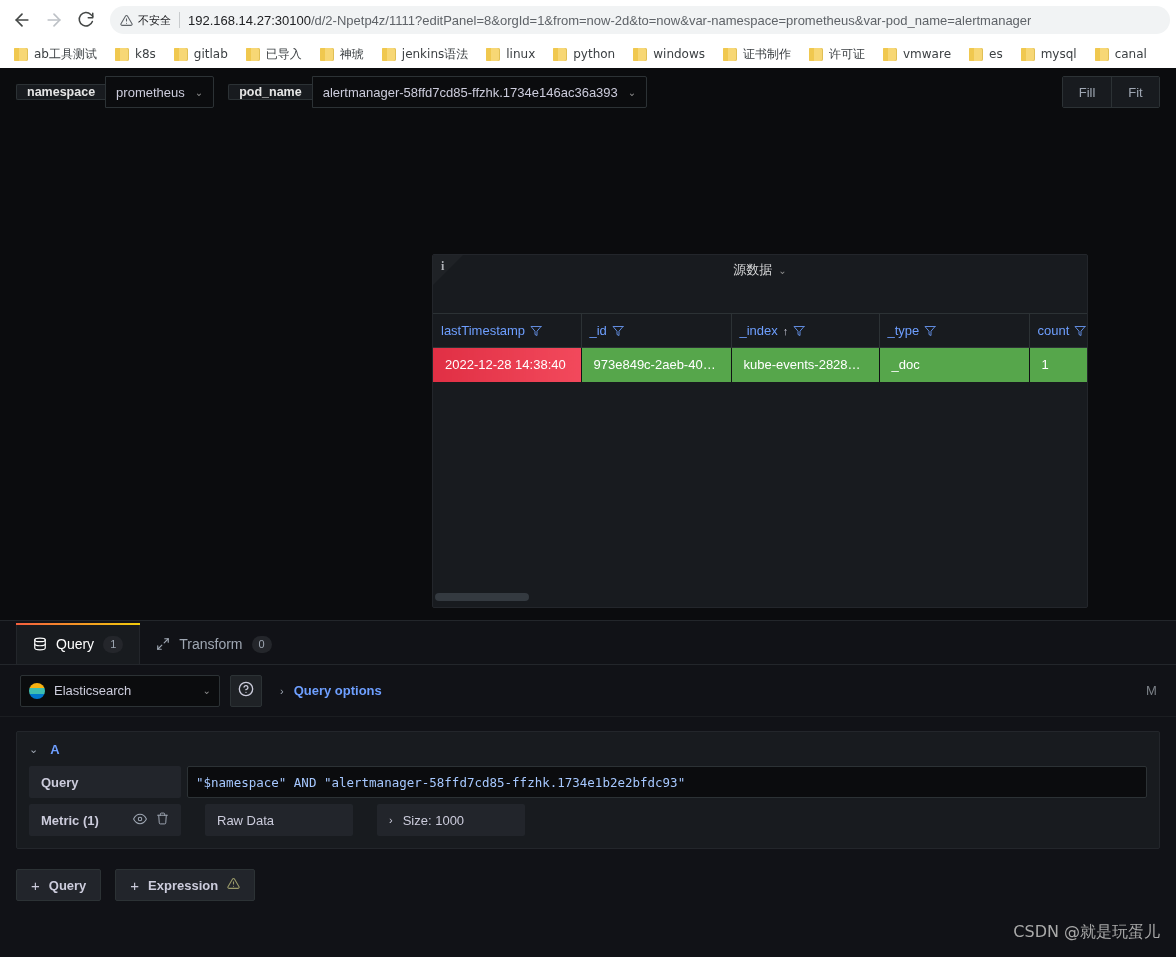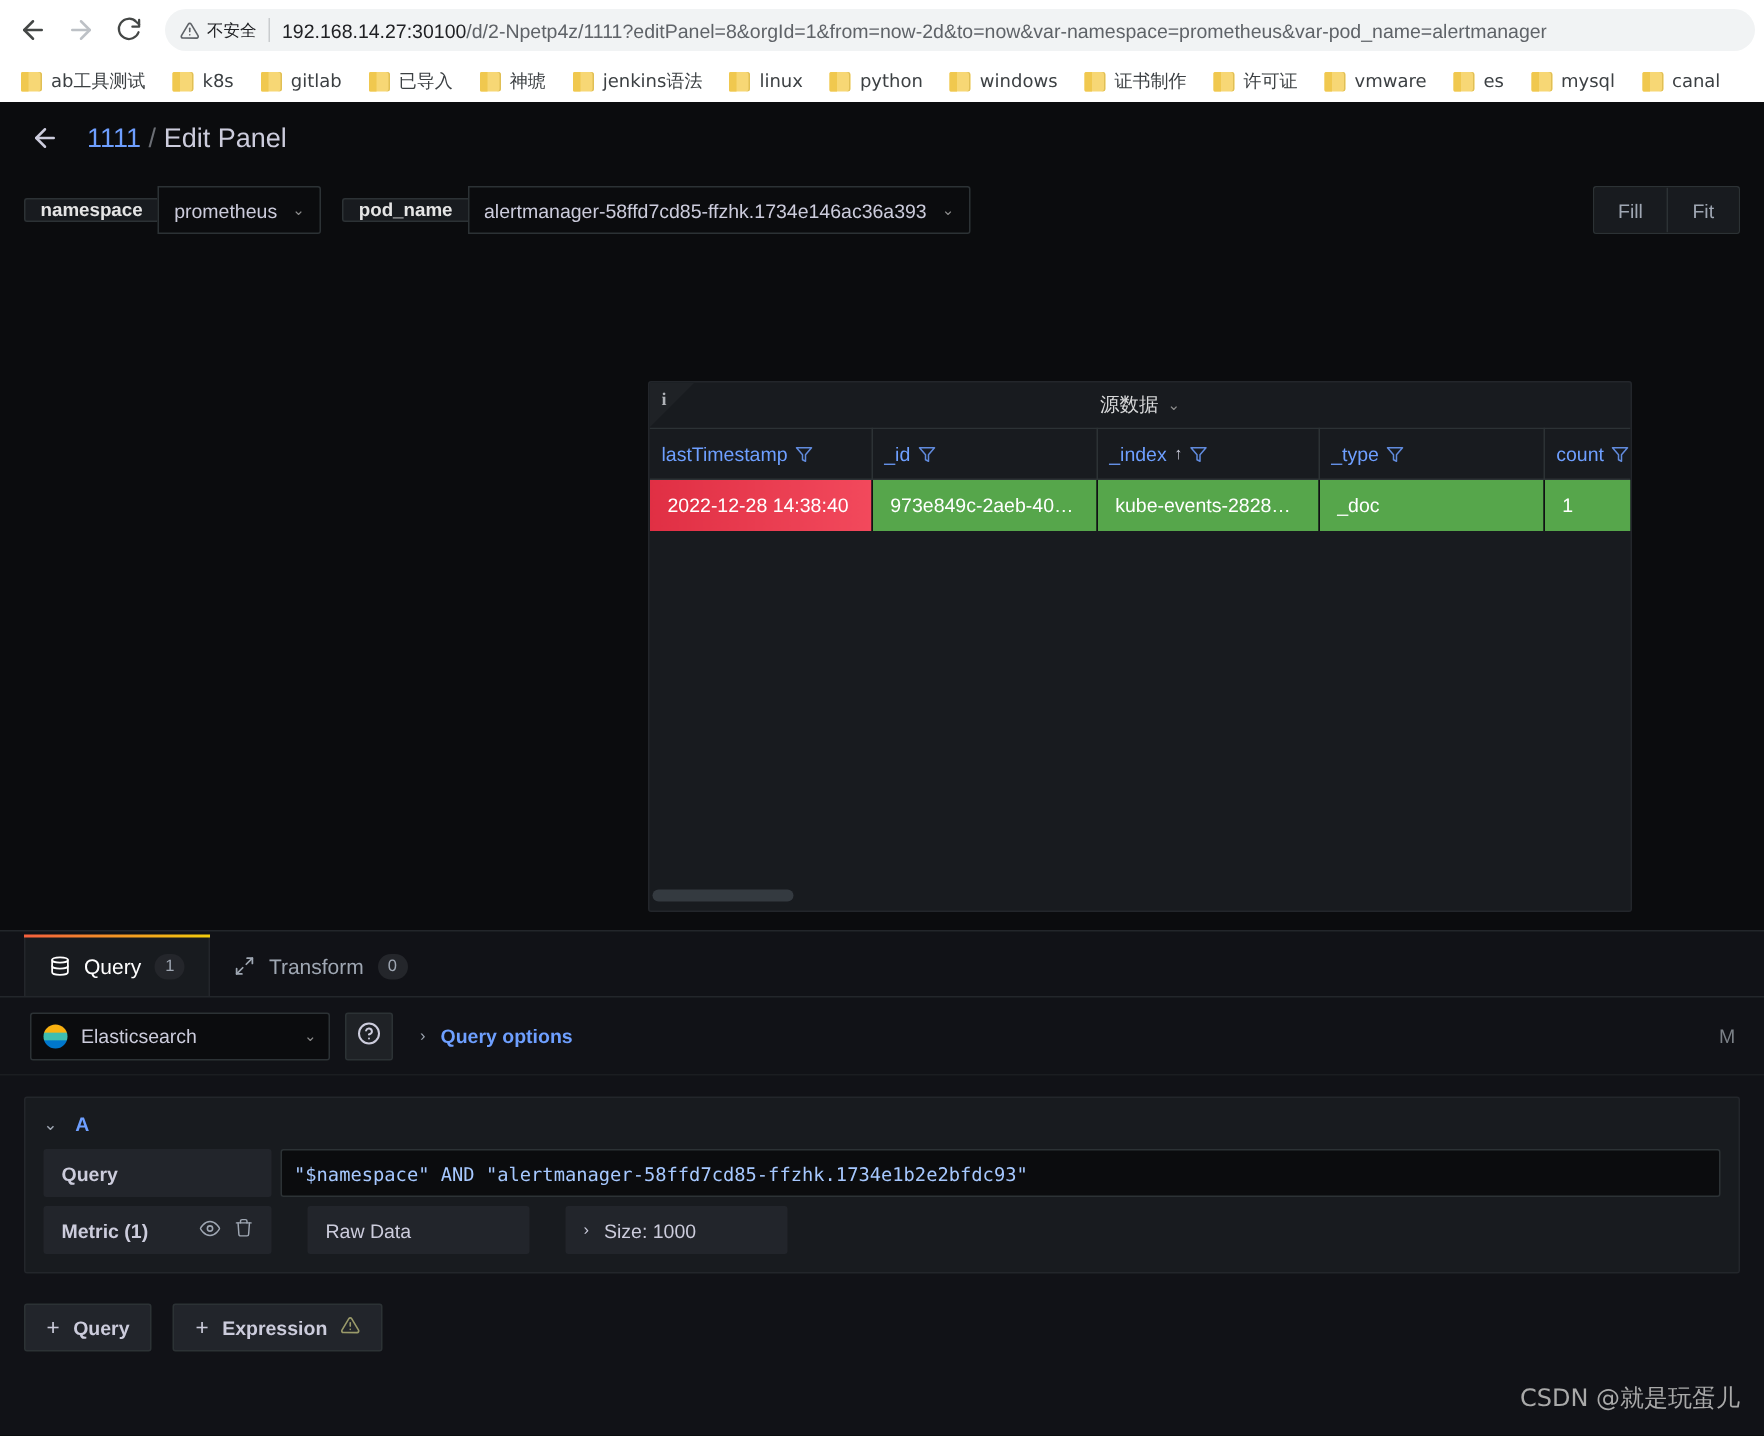--- a/index.html
+++ b/index.html
@@ -230,20 +230,21 @@
     position: absolute;
     left: 0; top: 0;
     width: 0; height: 0;
     border-top: 30px solid #1f2226;
     border-right: 30px solid transparent;
   }
   .table-wrap {
     flex: 1 1 auto;
     position: relative;
     overflow: hidden;
+    margin-top: 28px;
   }
   table.grafana-table {
     border-collapse: collapse;
     width: 700px;
     table-layout: fixed;
   }
   table.grafana-table th {
     height: 34px;
     text-align: left;
     font-size: 13px;
@@ -577,33 +578,20 @@
       </div>
     <div class="bookmark">
         <span class="bm-icon"></span>
         <span class="bm-label">canal</span>
       </div>
   </div>
 </div>
 
 <div class="app">
 
-  <div class="panel-edit-header">
-    <span class="back-arrow">
-      <svg width="20" height="20" viewBox="0 0 24 24" fill="none" stroke="currentColor" stroke-width="2" stroke-linecap="round" stroke-linejoin="round">
-          <line x1="19" y1="12" x2="5" y2="12"></line>
-          <polyline points="12 19 5 12 12 5"></polyline>
-        </svg>
-    </span>
-    <span class="edit-title">
-      <span class="dash-name">1111</span>
-      <span class="sep">/</span>
-      <span>Edit Panel</span>
-    </span>
-  </div>
 
   <div class="vars-row">
     <div class="var-group">
       <div class="var-label">namespace</div>
       <div class="var-value">
         <span>prometheus</span>
         <span class="caret">⌄</span>
       </div>
     </div>
     <div class="var-group">

